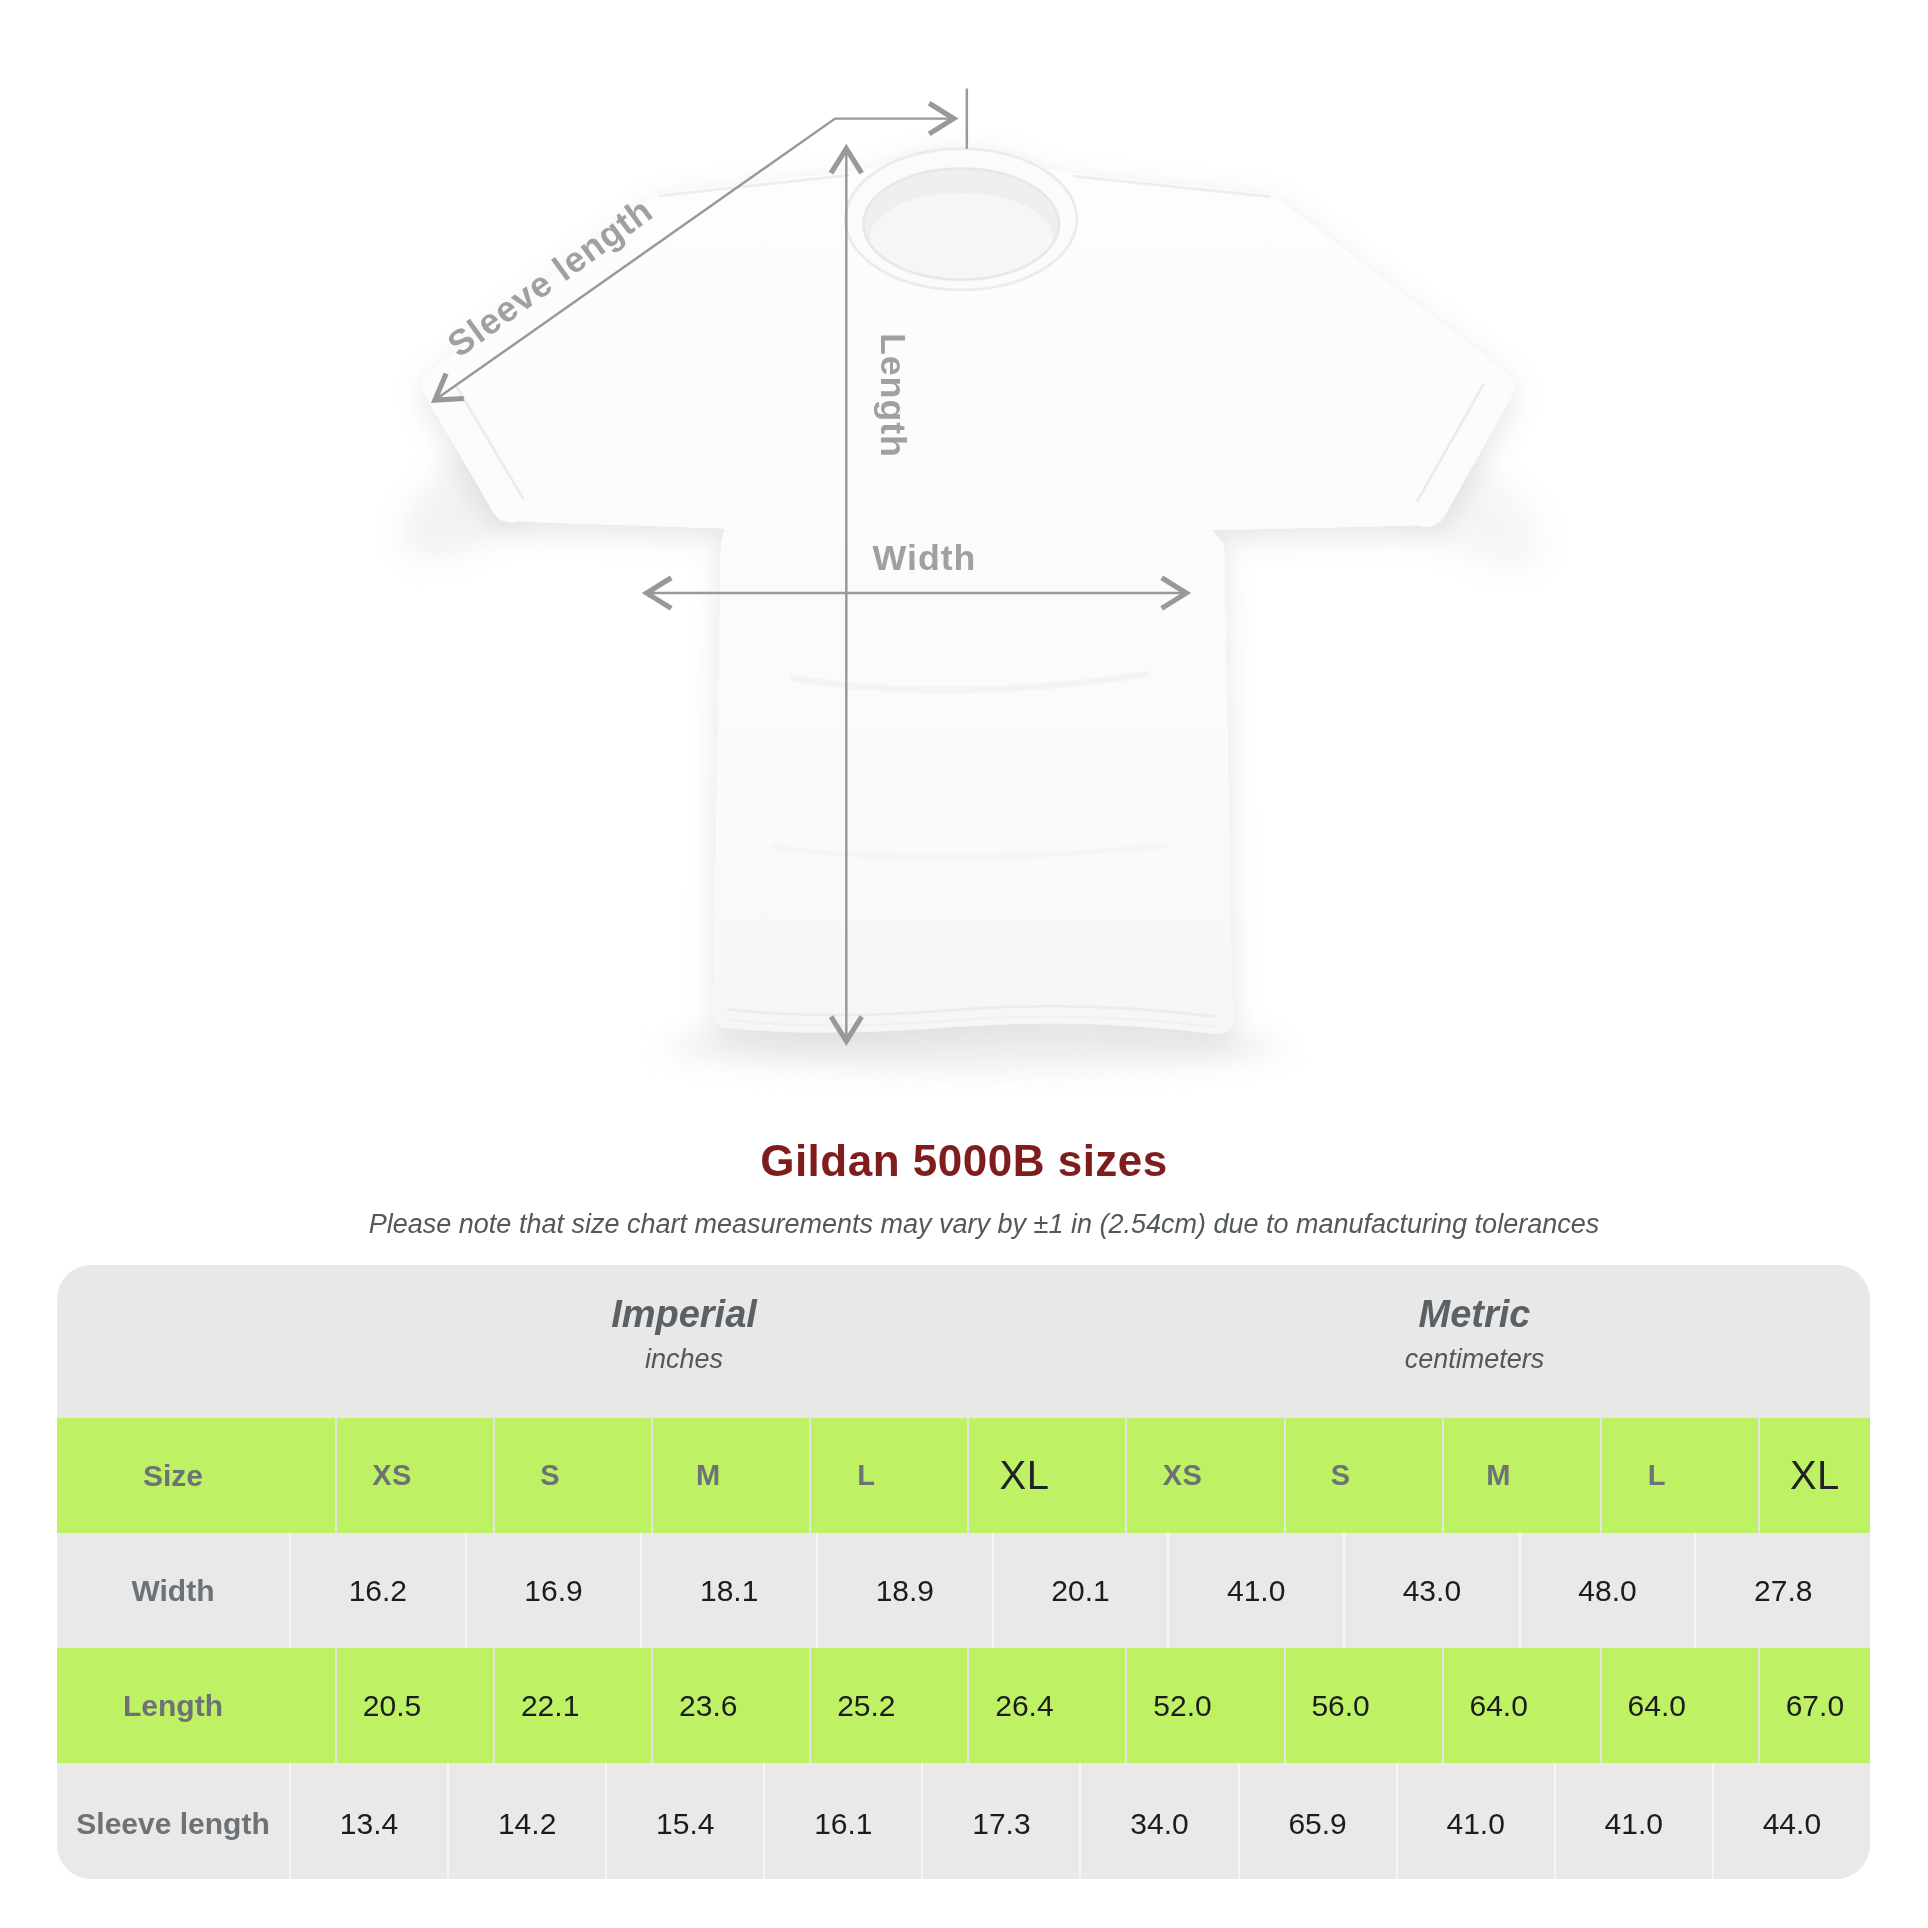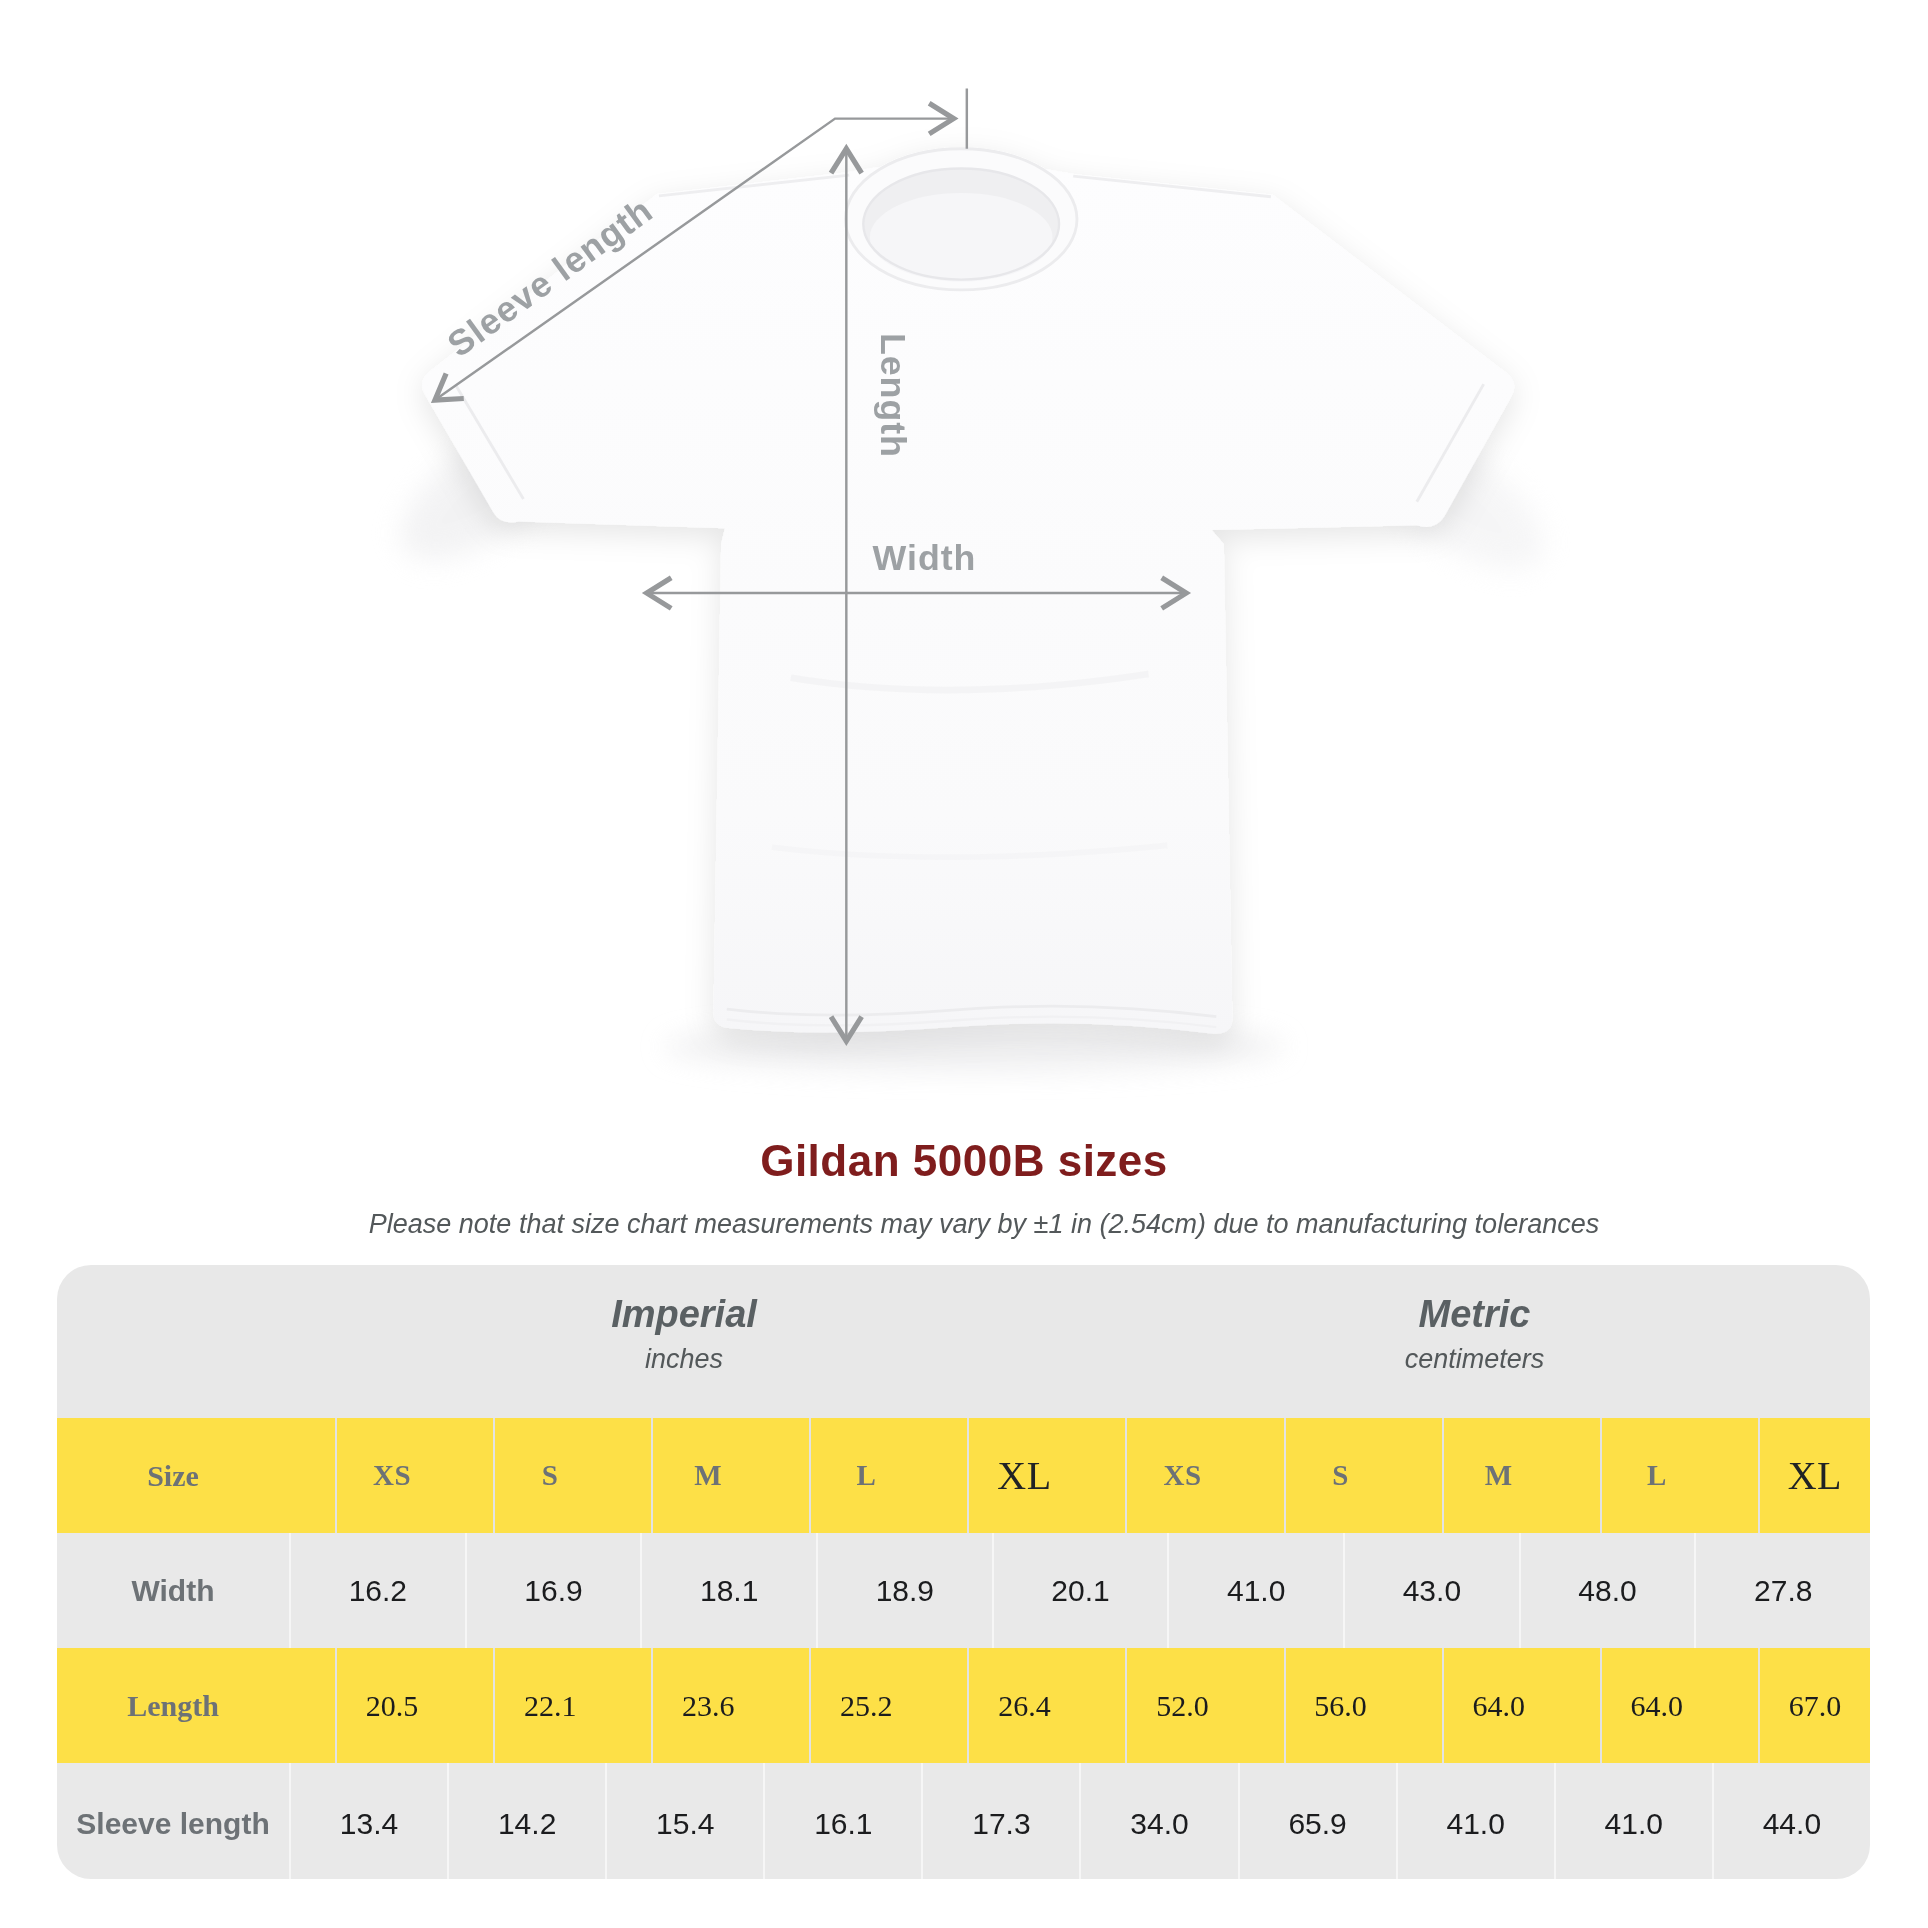--- a/index.html
+++ b/index.html
@@ -26,21 +26,21 @@
   }
   .band{position:absolute;left:0;top:0;width:100%;height:153px;background:#e8e8e8;}
   .band-group{position:absolute;top:0;height:153px;text-align:center;}
   .band-group.imp{left:232px;width:790px;}
   .band-group.met{left:1022px;width:791px;}
   .g-name{margin-top:28px;font-size:38px;font-weight:bold;font-style:italic;color:#5a6063;}
   .g-unit{margin-top:7.5px;font-size:27px;font-style:italic;color:#53585a;}
   .rows{position:absolute;left:0;top:153px;width:100%;}
   .trow{display:flex;width:100%;height:115px;}
   .trow.last{height:121px;}
-  .trow.white{background:#fde047;font-family:Liberation Serif, serif;}
+  .trow.white{background:#bef264;}
   .trow.gray{background:#e9e9e9;}
   .cell{flex:1;display:flex;align-items:center;justify-content:center;}
   .c0{flex:none;width:232px;}
   .trow.white .cell.sep{border-left:2.8px solid #e3e3e3;margin-left:46px;}
   .trow.gray  .cell.sep{border-left:2.8px solid #f6f6f6;}
   .size-h,.rlabel{font-size:30px;font-weight:bold;color:#6d7276;}
   .sz{font-size:29px;font-weight:bold;color:#6d7276;letter-spacing:0.5px;}
   .sz.xl{font-size:40px;font-weight:normal;color:#202325;}
   .val{font-size:30px;color:#1b1c1e;}
 </style>

